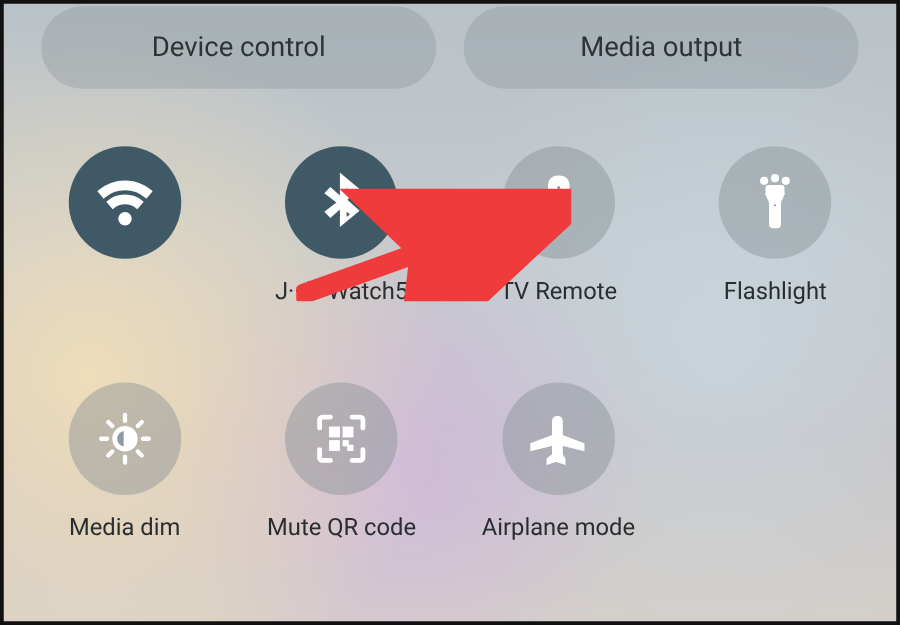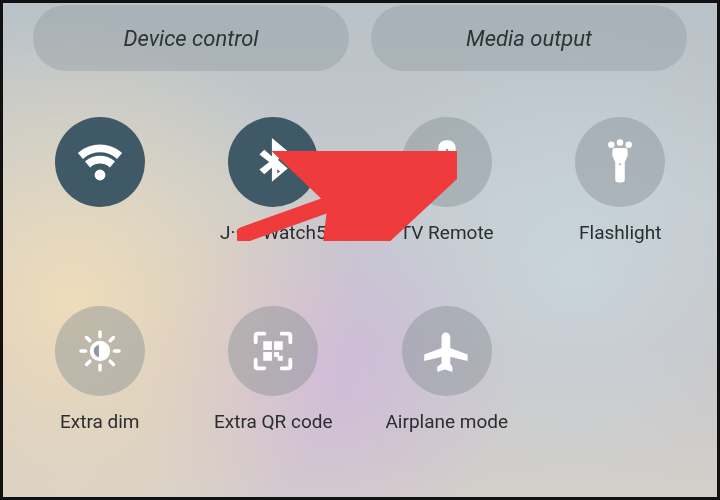--- a/index.html
+++ b/index.html
@@ -29,21 +29,20 @@
     flex: 1;
     height: 66px;
     border-radius: 34px;
     background: rgba(130,140,145,0.30);
     display: flex;
     align-items: center;
     justify-content: center;
     color: #2d3436;
     font-size: 22px;
     font-weight: 400;
-    font-style: italic;
   }
   .grid {
     display: grid;
     grid-template-columns: repeat(4, 1fr);
     padding: 46px 10px 0 10px;
     row-gap: 62px;
   }
   .tile {
     display: flex;
     flex-direction: column;
@@ -151,42 +150,42 @@
             <line x1="12" y1="18.6" x2="12" y2="20.8"></line>
             <line x1="3.2" y1="12" x2="5.4" y2="12"></line>
             <line x1="18.6" y1="12" x2="20.8" y2="12"></line>
             <line x1="5.8" y1="5.8" x2="7.3" y2="7.3"></line>
             <line x1="16.7" y1="16.7" x2="18.2" y2="18.2"></line>
             <line x1="5.8" y1="18.2" x2="7.3" y2="16.7"></line>
             <line x1="16.7" y1="7.3" x2="18.2" y2="5.8"></line>
           </g>
         </svg>
       </div>
-      <span class="tile-label">Extra dim</span>
+      <span class="tile-label">Media dim</span>
     </div>
 
     <div class="tile">
       <div class="circle off">
         <svg class="ico" viewBox="0 0 24 24">
           <g fill="none" stroke="#fff" stroke-width="1.8" stroke-linecap="round">
             <path d="M4 8V5a1 1 0 0 1 1-1h3"></path>
               <path d="M20 8V5a1 1 0 0 0-1-1h-3"></path>
             <path d="M4 16v3a1 1 0 0 0 1 1h3"></path>
               <path d="M20 16v3a1 1 0 0 1-1 1h-3"></path>
           </g>
           <g fill="#fff">
             <rect x="8" y="8" width="3" height="3"></rect>
               <rect x="13" y="8" width="3" height="3"></rect>
             <rect x="8" y="13" width="3" height="3"></rect>
             <rect x="13" y="13" width="1.3" height="1.3"></rect>
               <rect x="14.7" y="14.7" width="1.3" height="1.3"></rect>
           </g>
         </svg>
       </div>
-      <span class="tile-label">Extra QR code</span>
+      <span class="tile-label">Mute QR code</span>
     </div>
 
 
     <div class="tile">
       <div class="circle off">
         <svg class="ico" viewBox="0 0 24 24">
             <path fill="#fff" d="M21 14l-8-3V5.5a1.5 1.5 0 0 0-3 0V11l-8 3v2l8-2v4l-2 1.5V21l3-1 3 1v-1.5L13 18v-4l8 2z"></path>
           </svg>
       </div>
       <span class="tile-label">Airplane mode</span>

